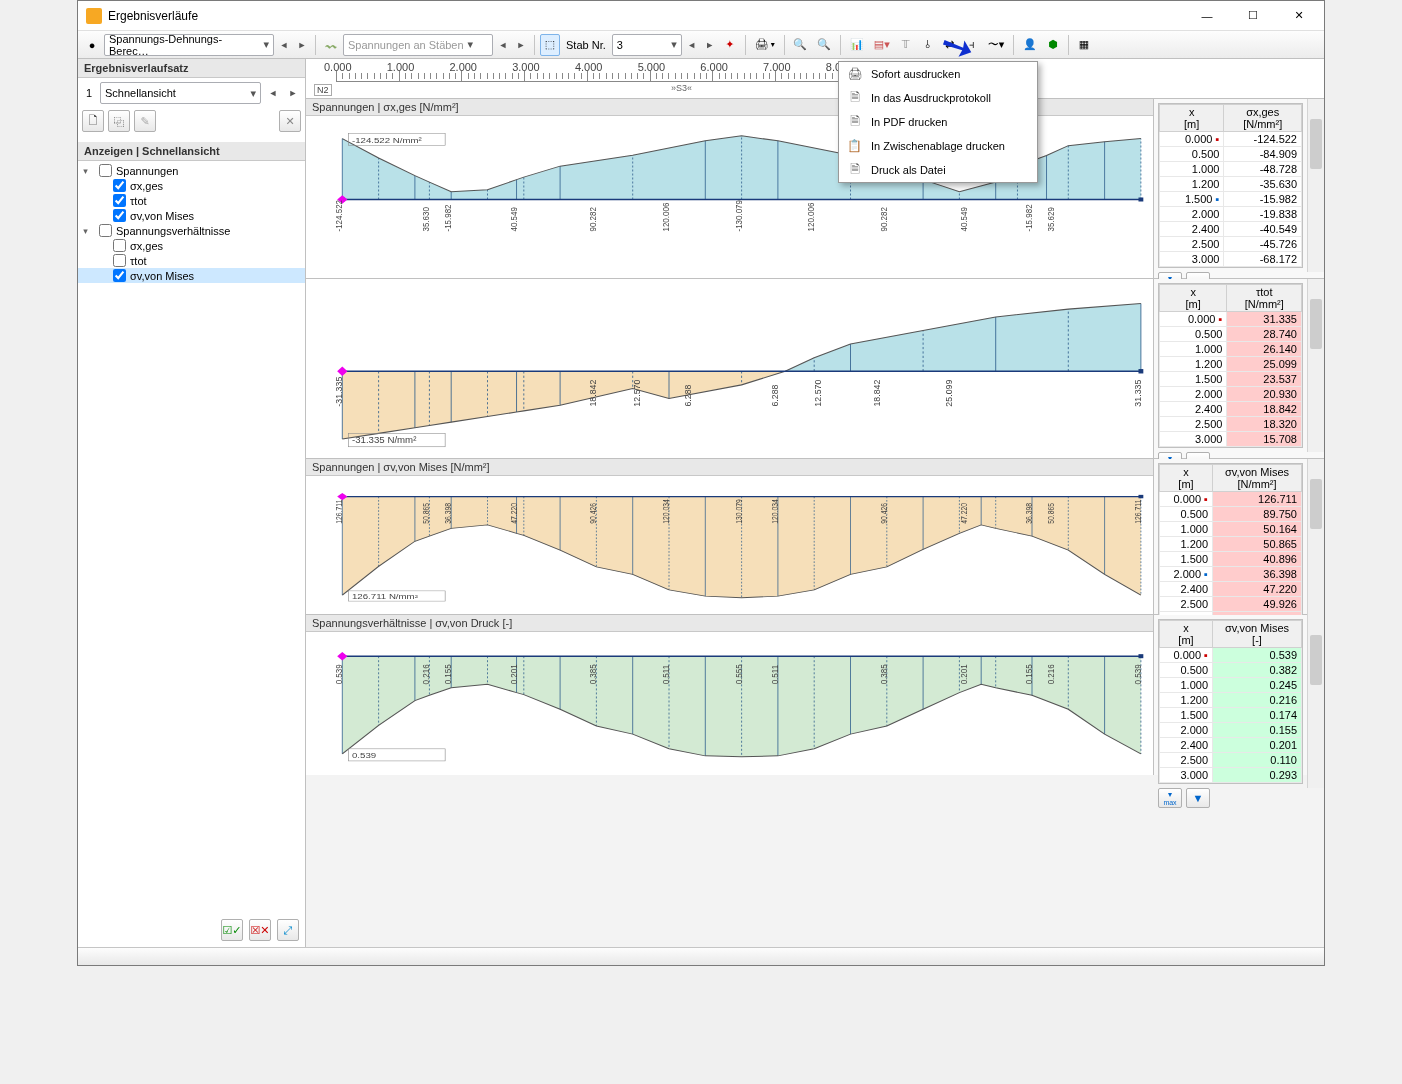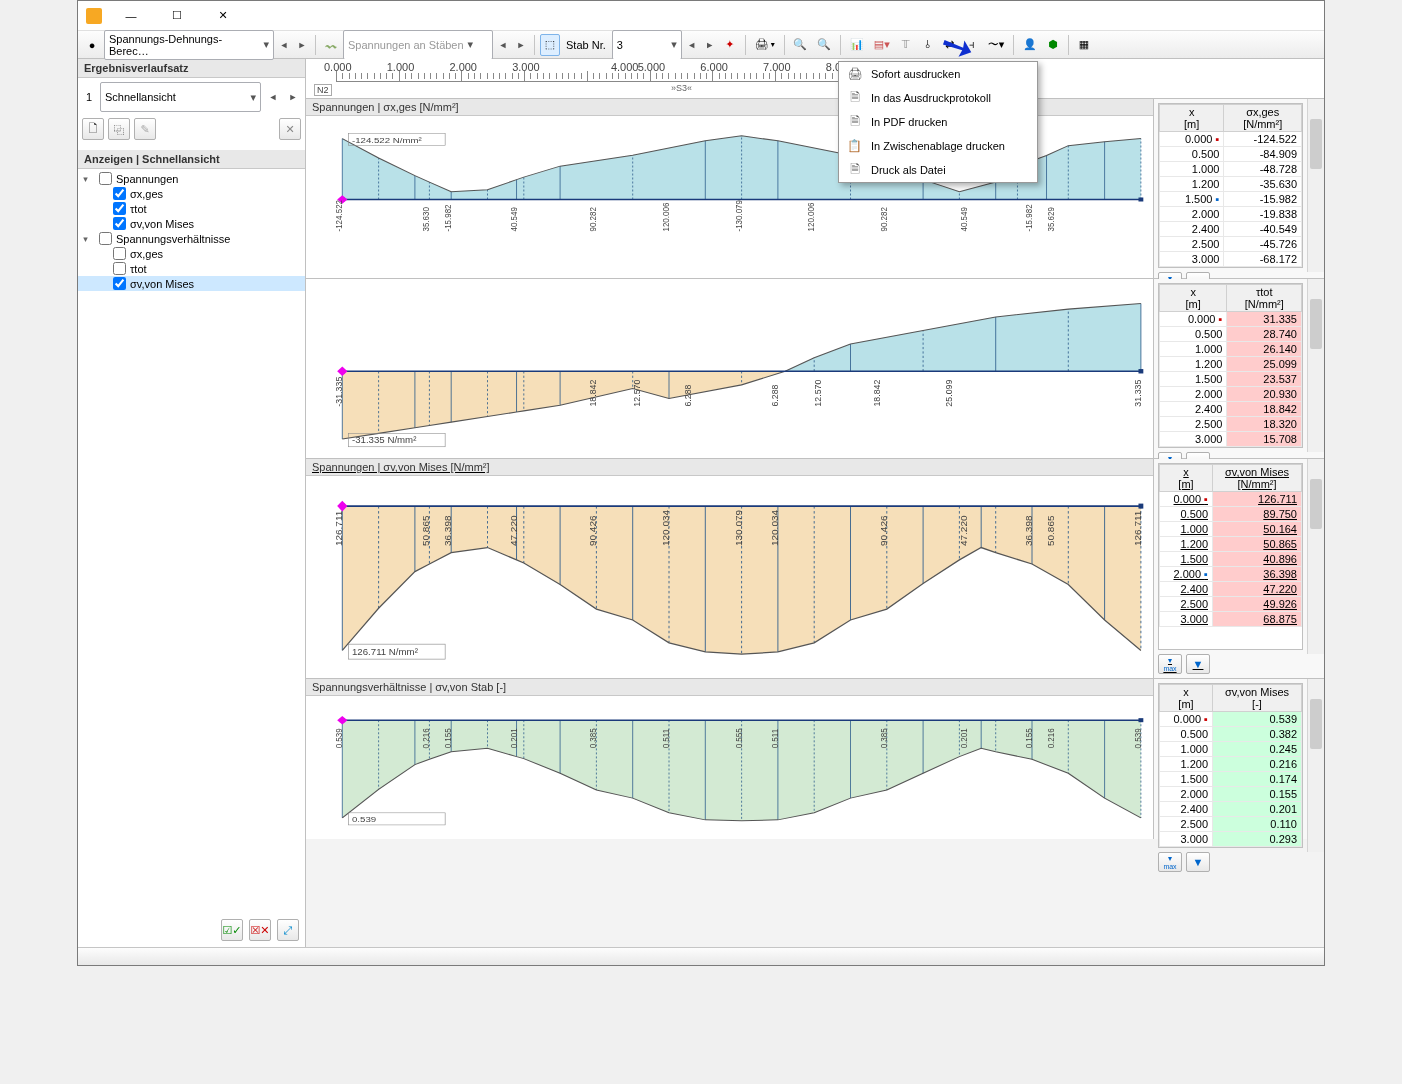--- a/index.html
+++ b/index.html
@@ -8,21 +8,21 @@
   .titlebar{height:30px;background:#fff;display:flex;align-items:center;padding:0 2px;border-bottom:1px solid #e0e0e0}
   .titlebar .icon{width:16px;height:16px;margin:0 6px;background:#f7a823;border-radius:2px}
   .titlebar .title{flex:1;font-size:12px}
   .winbtns{display:flex}
   .winbtn{width:46px;height:30px;display:flex;align-items:center;justify-content:center;color:#000}
   .menubar{height:22px;display:flex;align-items:center;padding:0 6px;gap:14px;border-bottom:1px solid #d0d0d0;background:#fff}
   .menubar span{font-size:12px;cursor:default}
   .toolbar{height:28px;background:linear-gradient(#fdfdfd,#ececec);border-bottom:1px solid #c0c0c0;display:flex;align-items:center;padding:0 4px;gap:2px;position:relative}
   .sep{width:1px;height:20px;background:#c5c5c5;margin:0 3px}
   .tbtn{min-width:20px;height:22px;border:1px solid transparent;display:inline-flex;align-items:center;justify-content:center;padding:0 3px;border-radius:2px;cursor:default}
-  .combo{height:30px;border:1px solid #abadb3;background:#fff;display:inline-flex;align-items:center;padding:0 4px;font-size:11px;border-radius:2px}
+  .combo{height:22px;border:1px solid #abadb3;background:#fff;display:inline-flex;align-items:center;padding:0 4px;font-size:11px;border-radius:2px}
   .combo .arrow{margin-left:4px;color:#555}
   .navbtn{width:16px;height:22px;display:inline-flex;align-items:center;justify-content:center;border:1px solid transparent;color:#555;font-size:9px}
   .body{flex:1;display:flex;overflow:hidden}
   .sidebar{width:228px;background:#fff;border-right:1px solid #c0c0c0;display:flex;flex-direction:column}
   .panel-header{background:#e8e8e8;border-bottom:1px solid #c8c8c8;padding:3px 6px;font-weight:bold;font-size:11px;color:#333}
   .panel-body{padding:4px}
   .inline-row{display:flex;align-items:center;gap:4px;margin-bottom:6px}
   .inline-row .combo{flex:1}
   .smbtn{width:22px;height:22px;border:1px solid #b0b0b0;background:linear-gradient(#fff,#e8e8e8);display:inline-flex;align-items:center;justify-content:center;border-radius:2px}
   .tree{padding:2px 0}
@@ -64,20 +64,21 @@
   svg text{font-size:8px;fill:#444}
   .statusbar{height:18px;background:linear-gradient(#fdfdfd,#e8e8e8);border-top:1px solid #c5c5c5}
 </style>
 </head>
 <body>
 
 <div class="window">
 
   <div class="titlebar">
     <div class="icon"></div>
+    <div class="title">Ergebnisverläufe</div>
     <div class="winbtns">
       <div class="winbtn">—</div>
       <div class="winbtn">☐</div>
       <div class="winbtn close">✕</div>
     </div>
   </div>
 
 
   <div class="toolbar">
     <div class="tbtn">●</div>
@@ -235,21 +236,21 @@
       </div>
     </div>
 
     <div class="main">
       <div class="ruler" id="ruler">
         <span class="n2">N2</span>
       <span class="major" style="left: 18px;">0.000</span>
           <span class="major" style="left: 80.7273px;">1.000</span>
           <span class="major" style="left: 143.455px;">2.000</span>
           <span class="major" style="left: 206.182px;">3.000</span>
-          <span class="major" style="left: 268.909px; margin-left: 36px;">4.000</span>
+          <span class="major" style="left: 268.909px;">4.000</span>
           <span class="major" style="left: 331.636px;">5.000</span>
           <span class="major" style="left: 394.364px;">6.000</span>
           <span class="major" style="left: 457.091px;">7.000</span>
           <span class="major" style="left: 519.818px;">8.000</span>
           <span class="major" style="left: 582.545px;">9.000</span>
           <span class="major" style="left: 645.273px;">10.000</span>
           <div class="tick major" style="left: 30px;"></div>
           <div class="tick" style="left: 36.2727px;"></div>
           <div class="tick" style="left: 42.5455px;"></div>
           <div class="tick" style="left: 48.8182px;"></div>
@@ -580,21 +581,21 @@
                 <div class="scrollbar">
                   <div class="thumb"></div>
                 </div>
               </div>
               <div class="mini-toolbar">
                 <div class="smbtn" style="color:#06c;font-size:8px;flex-direction:column">▾<span style="font-size:7px">max</span></div>
                 <div class="smbtn" style="color:#06c">▼</div>
               </div>
             </div>
           </div>
-          <div class="chart-row" style="height: 220px; text-decoration: underline;">
+          <div class="chart-row" style="height: 156px;">
             <div class="chart-area">
               <div class="chart-title">Spannungen | σv,von Mises [N/mm²]</div>
               <svg viewBox="0 0 700 162" class="chart-svg" preserveAspectRatio="none" style="width: 100%; height: 100%;">
                 <clipPath id="clip2b">
                   <rect x="0" y="24.133333333333326" width="700" height="137.86666666666667"></rect>
                 </clipPath>
                 <path d="M30,24.133333333333326 L30,139.86271333333332 L60,106.10499999999999 L90,76.66004666666666 L102,70.59003333333334 L120,61.48501333333333 L150,57.37683999999999 L174,67.26093333333333 L180,69.73241333333334 L210,87.03916666666666 L240,106.72241333333334 L270,115.49772000000002 L300,133.76438666666667 L330,141.04 L360,142.93882000000002 L390,141.04 L420,133.76438666666667 L450,115.49772000000002 L479.99999999999994,106.72241333333334 L510,86.24000000000001 L540,67.26093333333333 L558,57.37683999999999 L570,61.48501333333333 L600,70.59003333333334 L630,87.03916666666666 L660,115.46666666666667 L690,139.86271333333332 L690,24.133333333333326 Z" fill="#f6dfb9" stroke="none" clip-path="url(#clip2b)"></path>
                 <clipPath id="clip2a">
                   <rect x="0" y="0" width="700" height="24.133333333333326"></rect>
                 </clipPath>
@@ -702,21 +703,21 @@
                 </div>
               </div>
               <div class="mini-toolbar">
                 <div class="smbtn" style="color:#06c;font-size:8px;flex-direction:column">▾<span style="font-size:7px">max</span></div>
                 <div class="smbtn" style="color:#06c">▼</div>
               </div>
             </div>
           </div>
           <div class="chart-row" style="height: 160px;">
             <div class="chart-area">
-              <div class="chart-title">Spannungsverhältnisse | σv,von Stab [-]</div>
+              <div class="chart-title">Spannungsverhältnisse | σv,von Druck [-]</div>
               <svg viewBox="0 0 700 142" class="chart-svg" preserveAspectRatio="none" style="width: 100%; height: 100%;">
                 <clipPath id="clip3b">
                   <rect x="0" y="24" width="700" height="118"></rect>
                 </clipPath>
                 <path d="M30,24 L30,121.02000000000001 L60,92.76 L90,68.10000000000001 L102,62.88000000000001 L120,55.32000000000001 L150,51.900000000000006 L174,60.18000000000001 L180,62.16000000000001 L210,76.74000000000001 L240,93.30000000000001 L270,101.4 L300,115.98 L330,123.00000000000001 L360,123.9 L390,123.00000000000001 L420,115.98 L450,101.4 L479.99999999999994,93.30000000000001 L510,76.74000000000001 L540,60.18000000000001 L558,51.900000000000006 L570,55.32000000000001 L600,62.88000000000001 L630,76.74000000000001 L660,101.4 L690,121.02000000000001 L690,24 Z" fill="#d3ead3" stroke="none" clip-path="url(#clip3b)"></path>
                 <clipPath id="clip3a">
                   <rect x="0" y="0" width="700" height="24"></rect>
                 </clipPath>
                 <path d="M30,24 L30,121.02000000000001 L60,92.76 L90,68.10000000000001 L102,62.88000000000001 L120,55.32000000000001 L150,51.900000000000006 L174,60.18000000000001 L180,62.16000000000001 L210,76.74000000000001 L240,93.30000000000001 L270,101.4 L300,115.98 L330,123.00000000000001 L360,123.9 L390,123.00000000000001 L420,115.98 L450,101.4 L479.99999999999994,93.30000000000001 L510,76.74000000000001 L540,60.18000000000001 L558,51.900000000000006 L570,55.32000000000001 L600,62.88000000000001 L630,76.74000000000001 L660,101.4 L690,121.02000000000001 L690,24 Z" fill="#d3ead3" stroke="none" clip-path="url(#clip3a)"></path>
                 <line x1="30" x2="30" y1="24" y2="121.02000000000001" stroke="#2a5a8a" stroke-width="0.7" stroke-dasharray=""></line>

